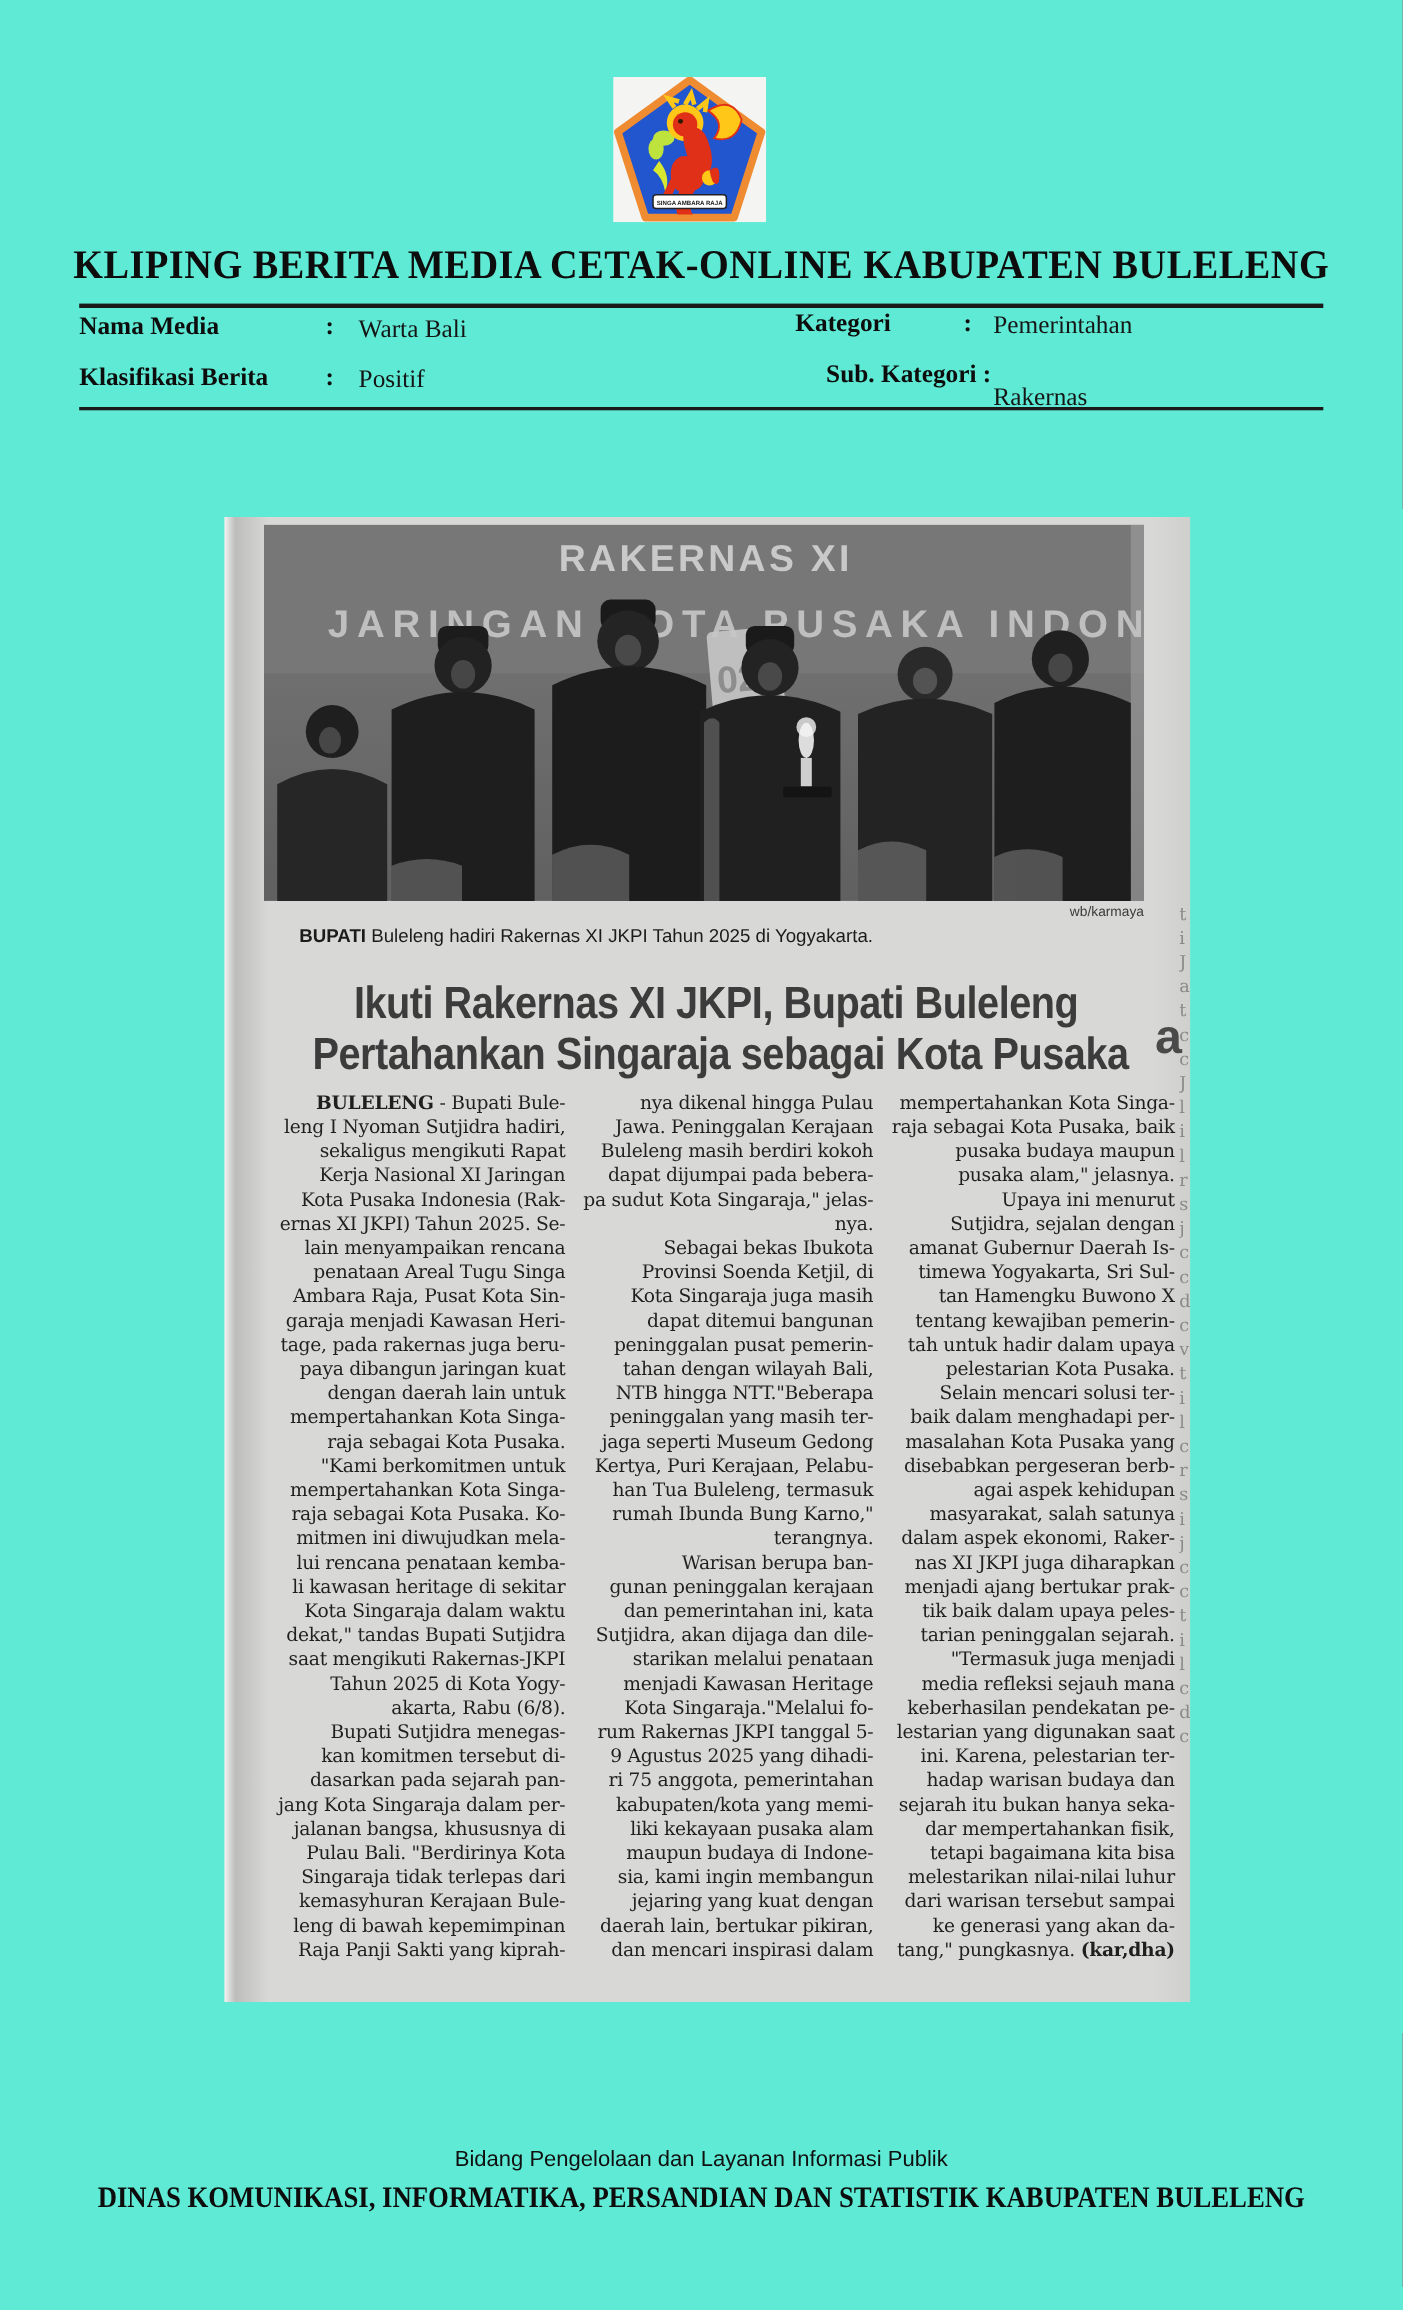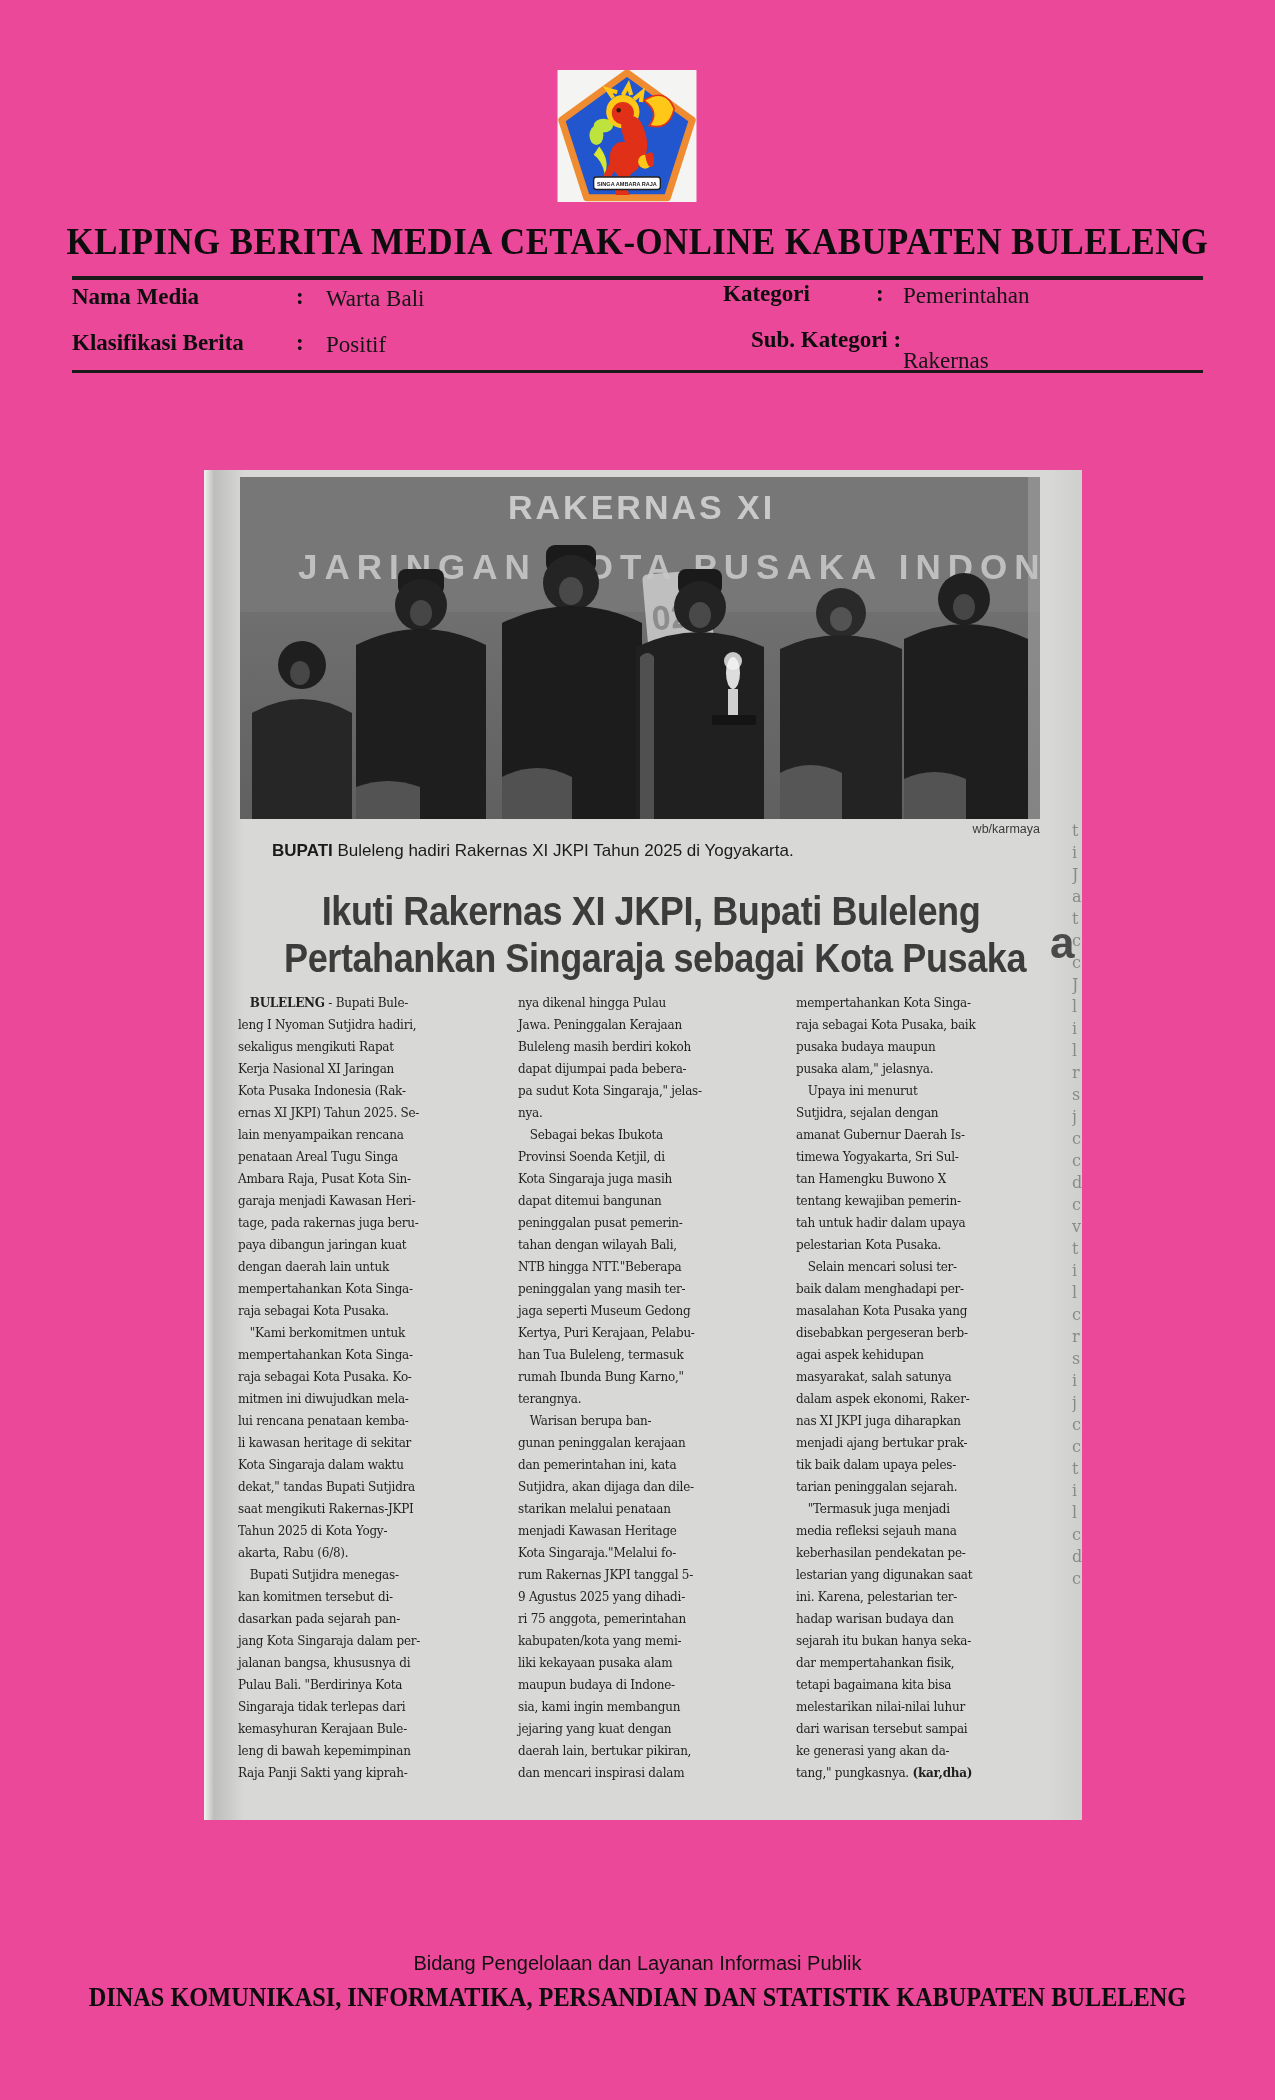--- a/index.html
+++ b/index.html
@@ -1,16 +1,16 @@
 <!DOCTYPE html>
 <html><head>
 <meta charset="utf-8">
 <style>
   html,body{margin:0;padding:0;background:#888;}
-  #page{position:relative;width:1275px;height:2100px;background:#ec4899;overflow:hidden;
+  #page{position:relative;width:1275px;height:2100px;background:#5eead4;overflow:hidden;
         font-family:"Liberation Serif",serif;color:#111;}
   .abs{position:absolute;}
 
   
   #logo-box{left:557px;top:70px;width:140px;height:132px;}
   #doc-title{left:0;top:220px;width:1275px;text-align:center;
     font-family:"Liberation Serif",serif;font-weight:700;font-size:37px;color:#0d0d0d;
     transform:scaleX(0.94);transform-origin:center;white-space:nowrap;letter-spacing:0.5px;}
   .rule{left:72px;width:1131px;background:#1a1a1a;}
   #rule-top{top:276px;height:4px;}
@@ -28,22 +28,22 @@
   #photo-caption{left:36px;top:371px;width:780px;
     font-family:"Liberation Sans",sans-serif;font-size:17px;color:#1b1b1b;}
   #photo-caption b{font-weight:700;margin-left:32px;}
   .headline{left:30px;width:834px;text-align:center;
     font-family:"Liberation Sans",sans-serif;font-weight:700;color:#3c3c3c;
     font-size:41px;white-space:nowrap;transform:scaleX(0.88);transform-origin:center;
     letter-spacing:-0.5px;}
   #headline-1{top:418px;}
   #headline-2{top:465px;}
   .body-col{top:522px;height:800px;white-space:pre-line;
-    font-family:"DejaVu Serif","Liberation Serif",serif;font-size:12px;line-height:22px;
-    letter-spacing:-0.25px;color:#1f1f1f;text-align:left;}
+    font-family:"DejaVu Serif","Liberation Serif",serif;font-size:17px;line-height:22px;
+    letter-spacing:-0.25px;color:#1f1f1f;text-align:right;}
   #col-1{left:34px;width:276px;}
   #col-2{left:314px;width:276px;}
   #col-3{left:592px;width:272px;}
   .body-col b{font-weight:700;}
   #edge-letter{left:846px;top:448px;font-family:"Liberation Sans",sans-serif;
     font-weight:700;font-size:44px;color:#4a4a4a;}
   #edge-sliver{left:868px;top:350px;width:12px;height:990px;overflow:hidden;
     white-space:pre-line;font-family:"DejaVu Serif",serif;font-size:16px;line-height:22px;
     color:#5a5a5a;opacity:0.6;}
 

